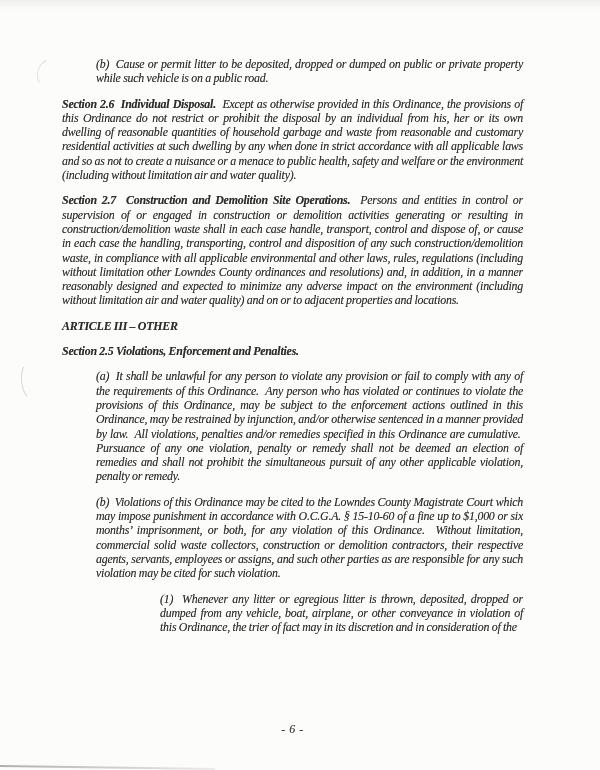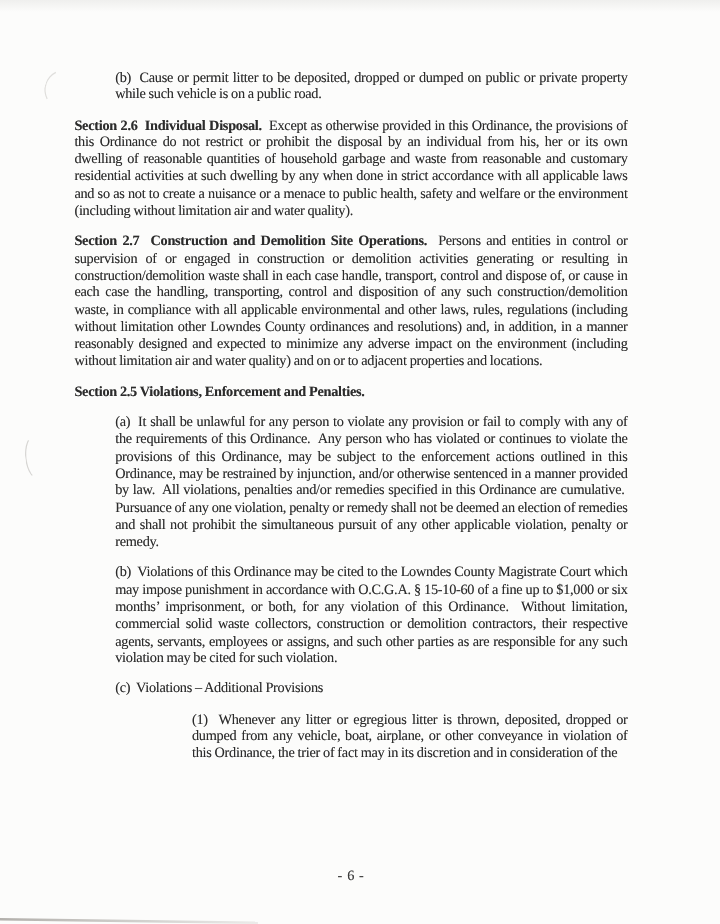--- a/index.html
+++ b/index.html
@@ -8,20 +8,21 @@
     background: #e9e9e7;
   }
   .page {
     position: relative;
     width: 600px;
     height: 770px;
     margin: 0 auto;
     background: #fcfcfb;
     overflow: hidden;
     font-family: "Liberation Serif", "DejaVu Serif", serif;
+    font-style: italic;
   }
   
   .page::before {
     content: "";
     position: absolute;
     left: 0; top: 0; right: 0;
     height: 10px;
     background: linear-gradient(to bottom, rgba(180,180,176,0.18), rgba(180,180,176,0));
     pointer-events: none;
   }
@@ -91,21 +92,21 @@
 
 <div class="page" style="background: rgb(252, 252, 251);">
   <div class="crease-top"></div>
   <div class="crease-mid"></div>
   <div class="edge-shadow"></div>
 
   <main class="content" id="doc-body" style="color: rgb(44, 44, 44);">
       <p class="para indent-1"><span class="body-text">(b)&nbsp; Cause or permit litter to be deposited, dropped or dumped on public or private property while such vehicle is on a public road.</span></p>
       <p class="para"><b class="lead">Section 2.6&nbsp; Individual Disposal.</b><span class="body-text">&nbsp; Except as otherwise provided in this Ordinance, the provisions of this Ordinance do not restrict or prohibit the disposal by an individual from his, her or its own dwelling of reasonable quantities of household garbage and waste from reasonable and customary residential activities at such dwelling by any when done in strict accordance with all applicable laws and so as not to create a nuisance or a menace to public health, safety and welfare or the environment (including without limitation air and water quality).</span></p>
       <p class="para"><b class="lead">Section 2.7&nbsp; Construction and Demolition Site Operations.</b><span class="body-text">&nbsp; Persons and entities in control or supervision of or engaged in construction or demolition activities generating or resulting in construction/demolition waste shall in each case handle, transport, control and dispose of, or cause in each case the handling, transporting, control and disposition of any such construction/demolition waste, in compliance with all applicable environmental and other laws, rules, regulations (including without limitation other Lowndes County ordinances and resolutions) and, in addition, in a manner reasonably designed and expected to minimize any adverse impact on the environment (including without limitation air and water quality) and on or to adjacent properties and locations.</span></p>
+      <p class="para"><b class="lead">ARTICLE III – OTHER</b></p>
       <p class="para"><b class="lead">Section 2.5 Violations, Enforcement and Penalties.</b></p>
       <p class="para indent-1"><span class="body-text">(a)&nbsp; It shall be unlawful for any person to violate any provision or fail to comply with any of the requirements of this Ordinance.&nbsp; Any person who has violated or continues to violate the provisions of this Ordinance, may be subject to the enforcement actions outlined in this Ordinance, may be restrained by injunction, and/or otherwise sentenced in a manner provided by law.&nbsp; All violations, penalties and/or remedies specified in this Ordinance are cumulative.&nbsp; Pursuance of any one violation, penalty or remedy shall not be deemed an election of remedies and shall not prohibit the simultaneous pursuit of any other applicable violation, penalty or remedy.</span></p>
       <p class="para indent-1"><span class="body-text">(b)&nbsp; Violations of this Ordinance may be cited to the Lowndes County Magistrate Court which may impose punishment in accordance with O.C.G.A. § 15-10-60 of a fine up to $1,000 or six months’ imprisonment, or both, for any violation of this Ordinance.&nbsp; Without limitation, commercial solid waste collectors, construction or demolition contractors, their respective agents, servants, employees or assigns, and such other parties as are responsible for any such violation may be cited for such violation.</span></p>
-      <p class="para indent-1"><span class="body-text">(c)&nbsp; Violations – Additional Provisions</span></p>
       <p class="para indent-2"><span class="body-text">(1)&nbsp; Whenever any litter or egregious litter is thrown, deposited, dropped or dumped from any vehicle, boat, airplane, or other conveyance in violation of this Ordinance, the trier of fact may in its discretion and in consideration of the</span></p>
     </main>
 
   <div class="page-number">- 6 -</div>
 </div>
 
 </body></html>

